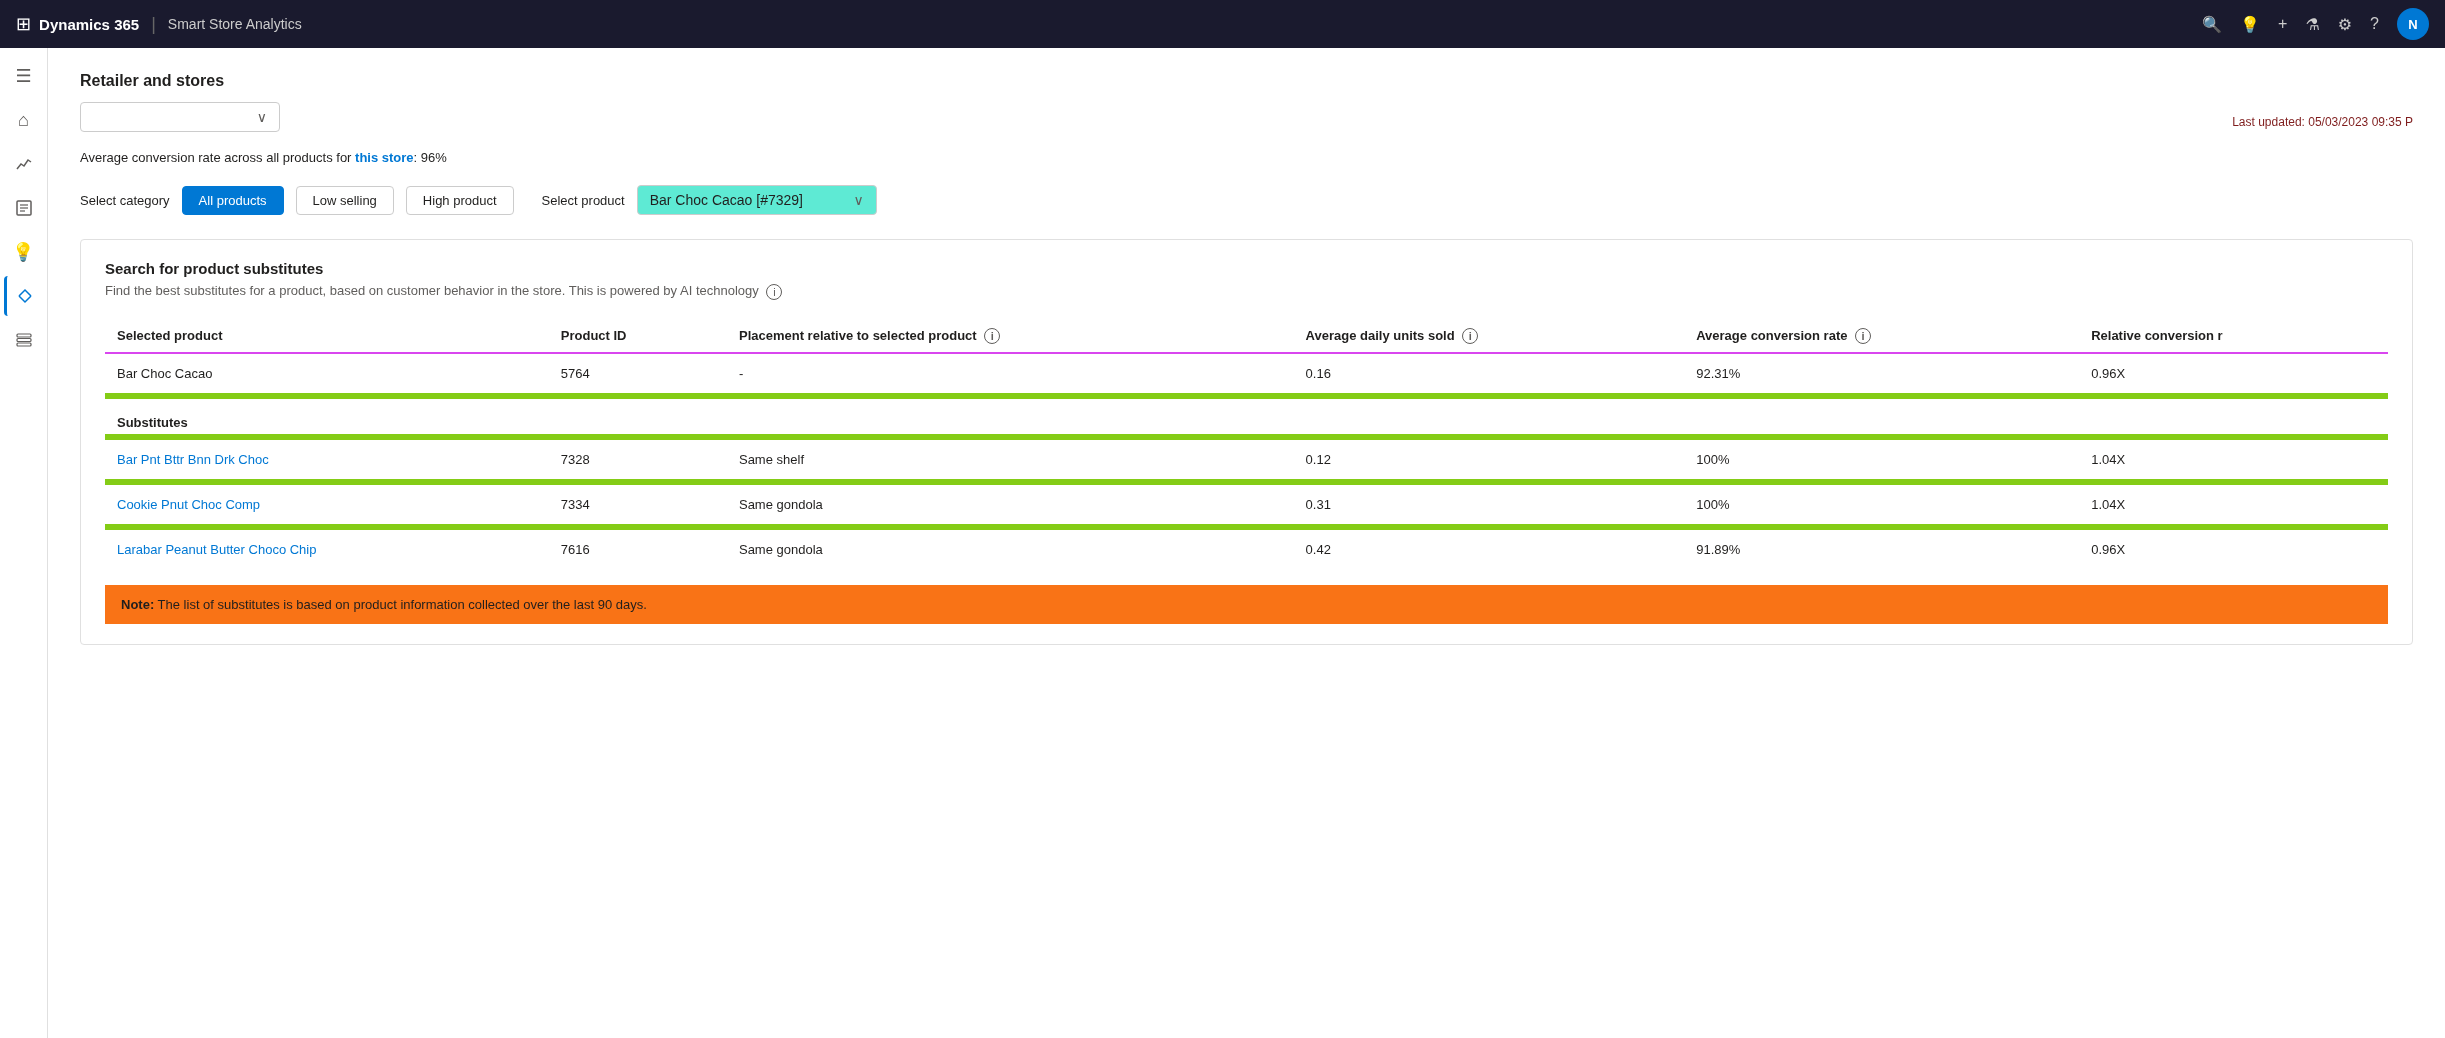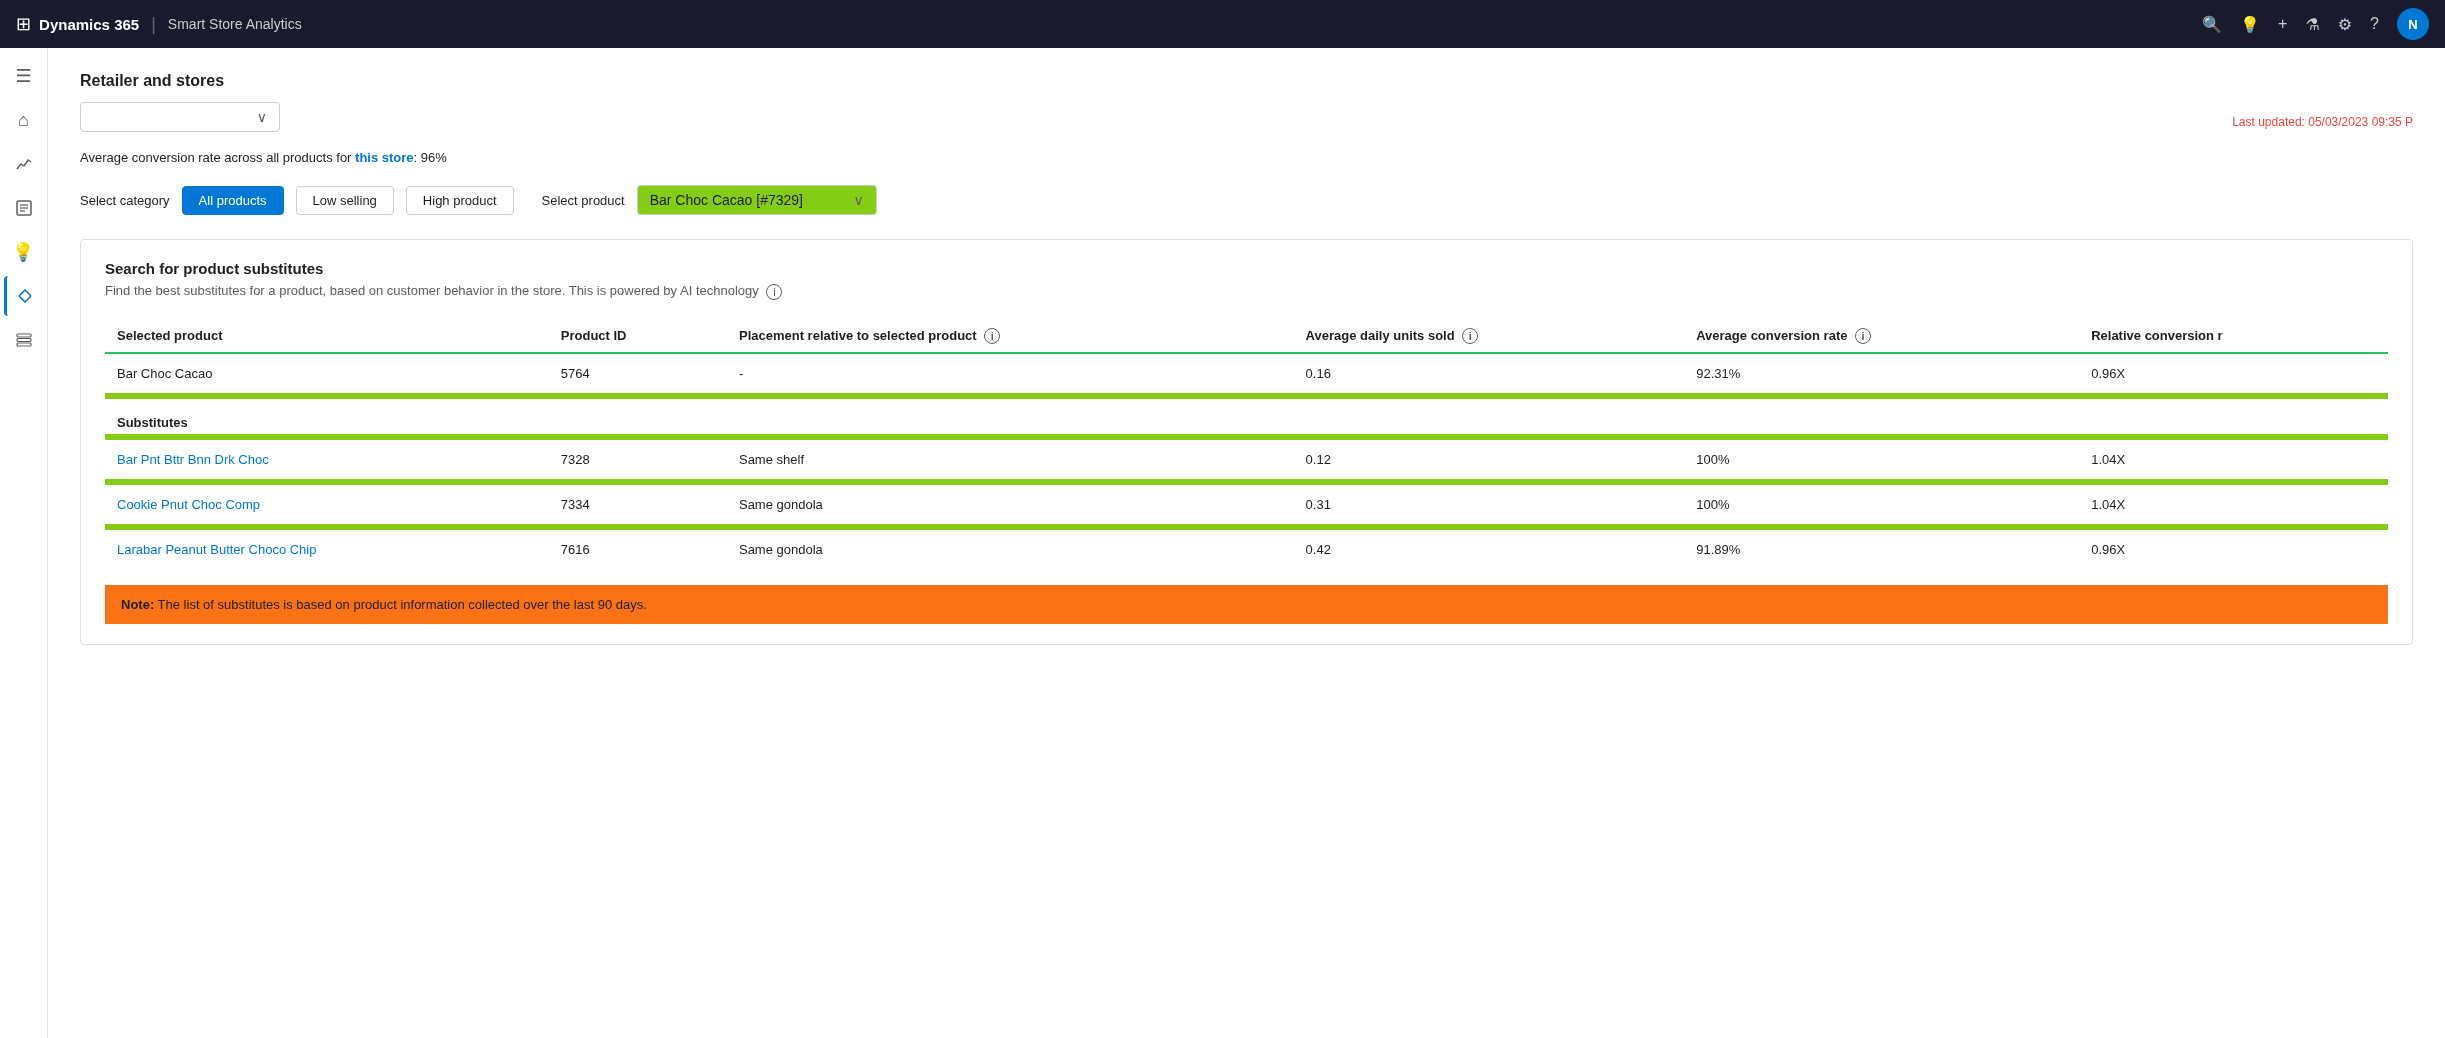--- a/index.html
+++ b/index.html
@@ -57,42 +57,42 @@
     .filter-bar { display: flex; align-items: center; gap: 12px; margin-bottom: 24px; flex-wrap: wrap; }
     .filter-label { font-size: 13px; color: #201f1e; }
     .filter-btn {
       padding: 6px 16px; border-radius: 4px; border: 1px solid #ccc;
       cursor: pointer; font-size: 13px; background: #fff; color: #201f1e;
     }
     .filter-btn.active { background: #0078d4; color: white; border-color: #0078d4; }
     .product-selector {
       display: inline-flex; align-items: center; gap: 8px;
       border: 1px solid #ccc; border-radius: 4px; padding: 6px 12px;
-      cursor: pointer; min-width: 240px; background: #84cc16;
+      cursor: pointer; min-width: 240px; background: #5eead4;
     }
     .product-selector-text { flex: 1; color: #201f1e; }
 
     
     .search-section {
       border: 1px solid #e0e0e0; border-radius: 4px; padding: 20px 24px;
     }
     .search-title { font-size: 15px; font-weight: 600; margin-bottom: 6px; }
     .search-desc { font-size: 13px; color: #605e5c; margin-bottom: 20px; }
     .search-desc a { color: #0078d4; text-decoration: none; }
     .info-icon {
       display: inline-flex; align-items: center; justify-content: center;
       width: 16px; height: 16px; border: 1px solid #605e5c; border-radius: 50%;
       font-size: 11px; color: #605e5c; cursor: pointer; vertical-align: middle; margin-left: 4px;
     }
 
     
     .data-table { width: 100%; border-collapse: collapse; }
     .data-table th {
       text-align: left; font-size: 13px; font-weight: 600; color: #201f1e;
-      padding: 8px 12px; border-bottom: 2px solid #22c55e;
+      padding: 8px 12px; border-bottom: 2px solid #d946ef;
     }
     .data-table td { padding: 12px 12px; font-size: 13px; border-bottom: 6px solid #84cc16; }
     .data-table tr:last-child td { border-bottom: none; }
     .product-link { color: #0078d4; text-decoration: none; cursor: pointer; }
     .section-label { font-weight: 600; font-size: 13px; }
 
     .note-bar {
       background: #f97316; border-radius: 0; padding: 12px 16px;
       margin-top: 16px; font-size: 13px; color: #201f1e;
     }
@@ -154,21 +154,21 @@
   </aside>
 
   <main class="main">
     <h1 class="page-header">Retailer and stores</h1>
 
     <div style="display:flex; align-items:center; justify-content:space-between; margin-bottom:8px;">
       <div class="store-selector">
         <span class="store-selector-text"></span>
         <span style="color:#605e5c;">∨</span>
       </div>
-      <div style="font-size:12px; color:#ef4444;">Last updated: 05/03/2023 09:35 P</div>
+      <div style="font-size:12px; color:#7f1d1d;">Last updated: 05/03/2023 09:35 P</div>
     </div>
 
     <p class="avg-conversion">
       <span>Average conversion rate across all products for</span>
       <strong style="color:#0078d4; cursor:pointer;">this store</strong>:
       <span>96%</span>
     </p>
 
     <div class="filter-bar">
       <span class="filter-label">Select category</span>

